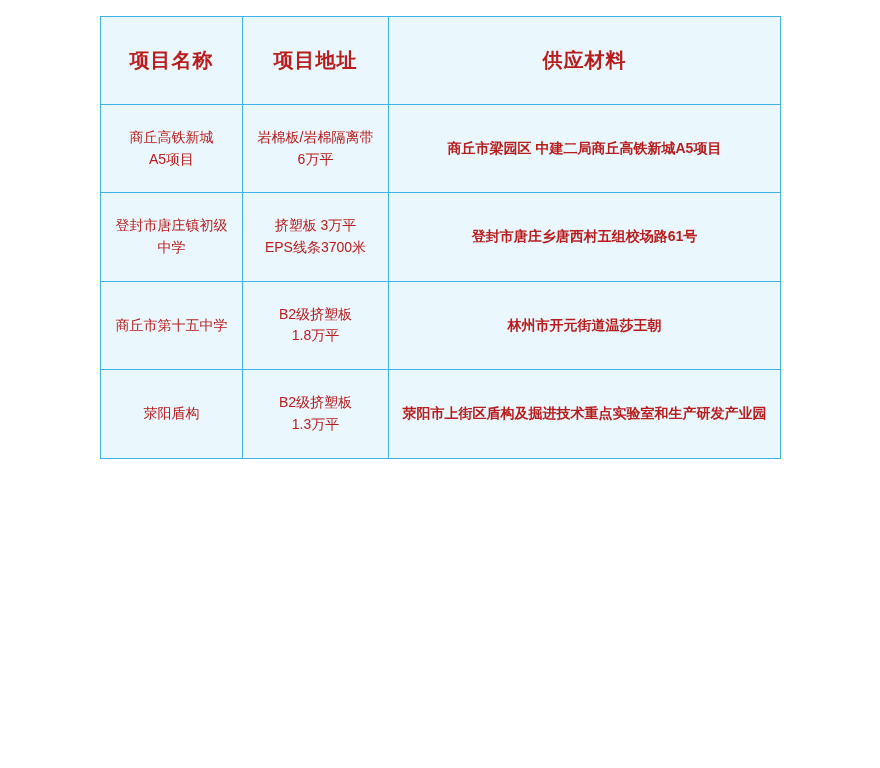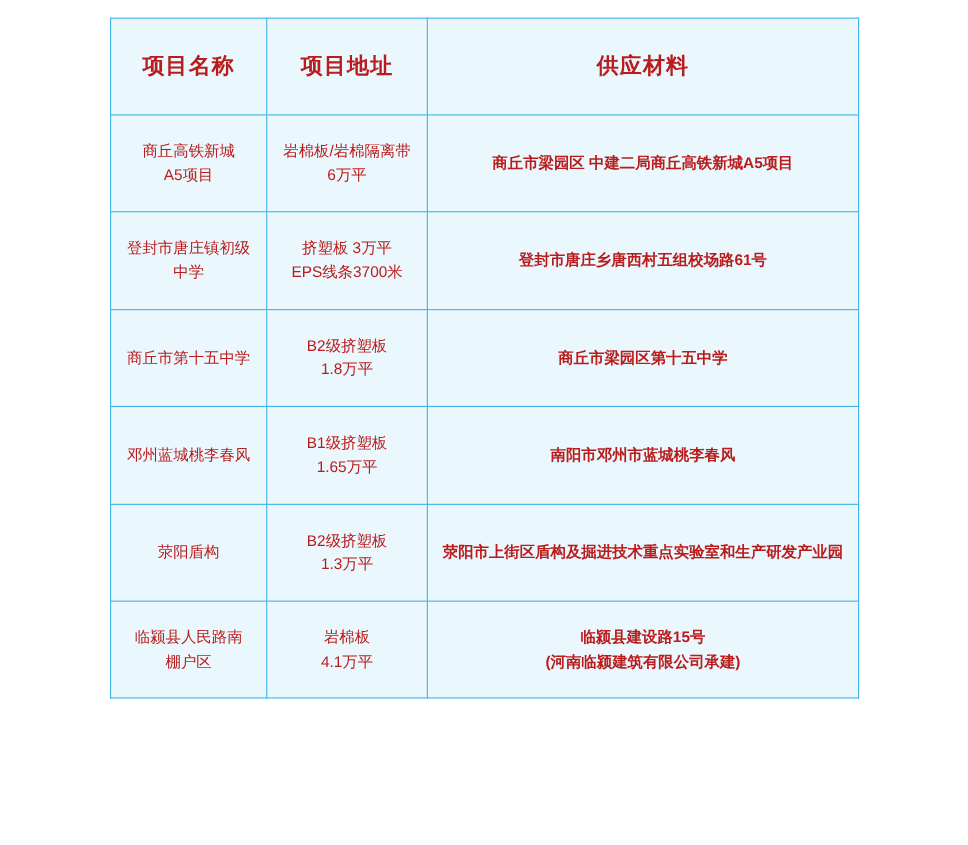--- a/index.html
+++ b/index.html
@@ -110,56 +110,30 @@
       </tr>
       <tr>
         <td class="col-name">
           <span class="cell-line">商丘市第十五中学</span>
         </td>
         <td class="col-material">
           <span class="cell-line">B2级挤塑板</span>
           <span class="cell-line">1.8万平</span>
         </td>
         <td class="col-address">
-          <span class="cell-line">商丘市梁园区第十五中学</span>
-        </td>
-      </tr>
-      <tr>
-        <td class="col-name">
-          <span class="cell-line">邓州蓝城桃李春风</span>
-        </td>
-        <td class="col-material">
-          <span class="cell-line">B1级挤塑板</span>
-          <span class="cell-line">1.65万平</span>
-        </td>
-        <td class="col-address">
-          <span class="cell-line">南阳市邓州市蓝城桃李春风</span>
+          <span class="cell-line">林州市开元街道温莎王朝</span>
         </td>
       </tr>
       <tr>
         <td class="col-name">
           <span class="cell-line">荥阳盾构</span>
         </td>
         <td class="col-material">
           <span class="cell-line">B2级挤塑板</span>
           <span class="cell-line">1.3万平</span>
         </td>
         <td class="col-address">
           <span class="cell-line">荥阳市上街区盾构及掘进技术重点实验室和生产研发产业园</span>
         </td>
       </tr>
-      <tr>
-        <td class="col-name">
-          <span class="cell-line">临颍县人民路南</span>
-          <span class="cell-line">棚户区</span>
-        </td>
-        <td class="col-material">
-          <span class="cell-line">岩棉板</span>
-          <span class="cell-line">4.1万平</span>
-        </td>
-        <td class="col-address">
-          <span class="cell-line">临颍县建设路15号</span>
-          <span class="cell-line">(河南临颍建筑有限公司承建)</span>
-        </td>
-      </tr>
     </tbody>
   </table>
 </div>
 
 </body></html>

